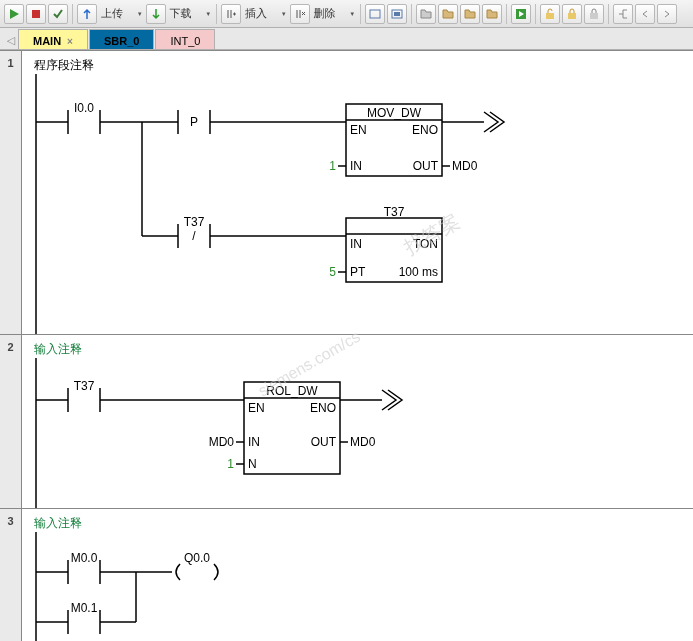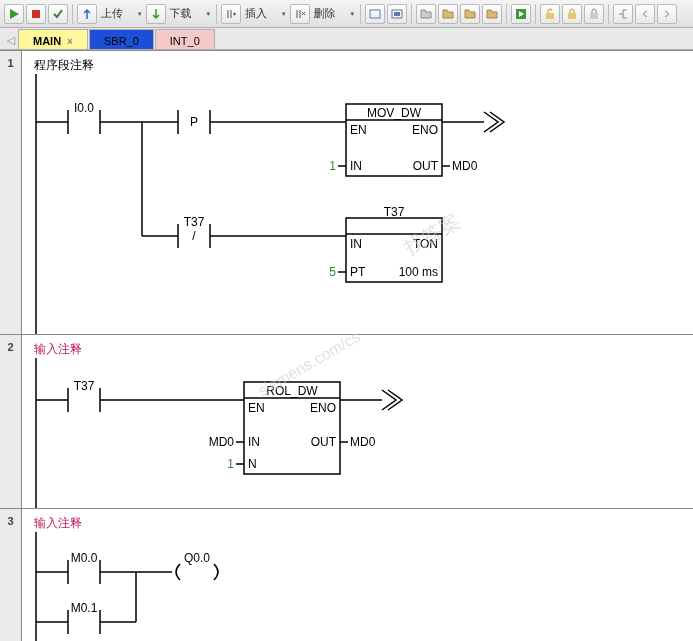--- a/index.html
+++ b/index.html
@@ -11,31 +11,31 @@
 .tbtn svg { display:block; }
 .tsep { width:1px; height:20px; background:#c0c0c0; margin:0 2px; }
 .tlbl { font-size:11px; color:#333; padding:0 2px; display:flex; align-items:center; gap:15px; }
 .drop { font-size:7px; color:#555; }
 
 
 .tabrow { height:22px; background:#e8e8e8; border-bottom:1px solid #b0b0b0; display:flex; align-items:flex-end; padding-left:4px; }
 .tabarrow { width:14px; height:18px; display:flex; align-items:center; justify-content:center; color:#888; cursor:pointer; }
 .tab { height:20px; padding:2px 14px; font-size:11px; border:1px solid #b0b0b0; border-bottom:none; margin-right:1px; position:relative; cursor:pointer; display:flex; align-items:flex-end; gap:6px; }
 .tab.main { background:#fff799; font-weight:bold; }
-.tab.sbr { background:#1d4ed8; }
+.tab.sbr { background:#0369a1;font-weight:bold; }
 .tab.int { background:#f5c9c9; }
 .tab .x { color:#888; font-size:10px; }
 
 
 .networks { background:#fff; }
 .net { display:flex; border-top:1px solid #888; }
 .net .num { width:22px; background:#eaeaea; border-right:1px solid #888; text-align:center; font-size:11px; padding-top:6px; font-weight:bold; color:#444; }
 .net .body { flex:1; position:relative; min-height:100px; }
 .comment { color:#000000; font-size:12px; padding:6px 0 0 12px; }
-.comment.gray { color:#be185d; }
+.comment.gray { color:#15803d; }
 
 
 .lad { display:block; }
 .lad text { font-family:Tahoma,Arial,sans-serif; font-size:12px; fill:#000; }
 .lad .rail, .lad .wire { stroke:#000; stroke-width:1.5; fill:none; }
 .lad .box { stroke:#000; stroke-width:1.5; fill:#fff; }
 .lad .green { fill:#2e8b2e; }
 .lad .arrow { stroke:#000; stroke-width:1.5; fill:none; }
 
 .watermark { position:absolute; font-size:20px; color:#ccc; transform:rotate(-30deg); pointer-events:none; opacity:.6; }

